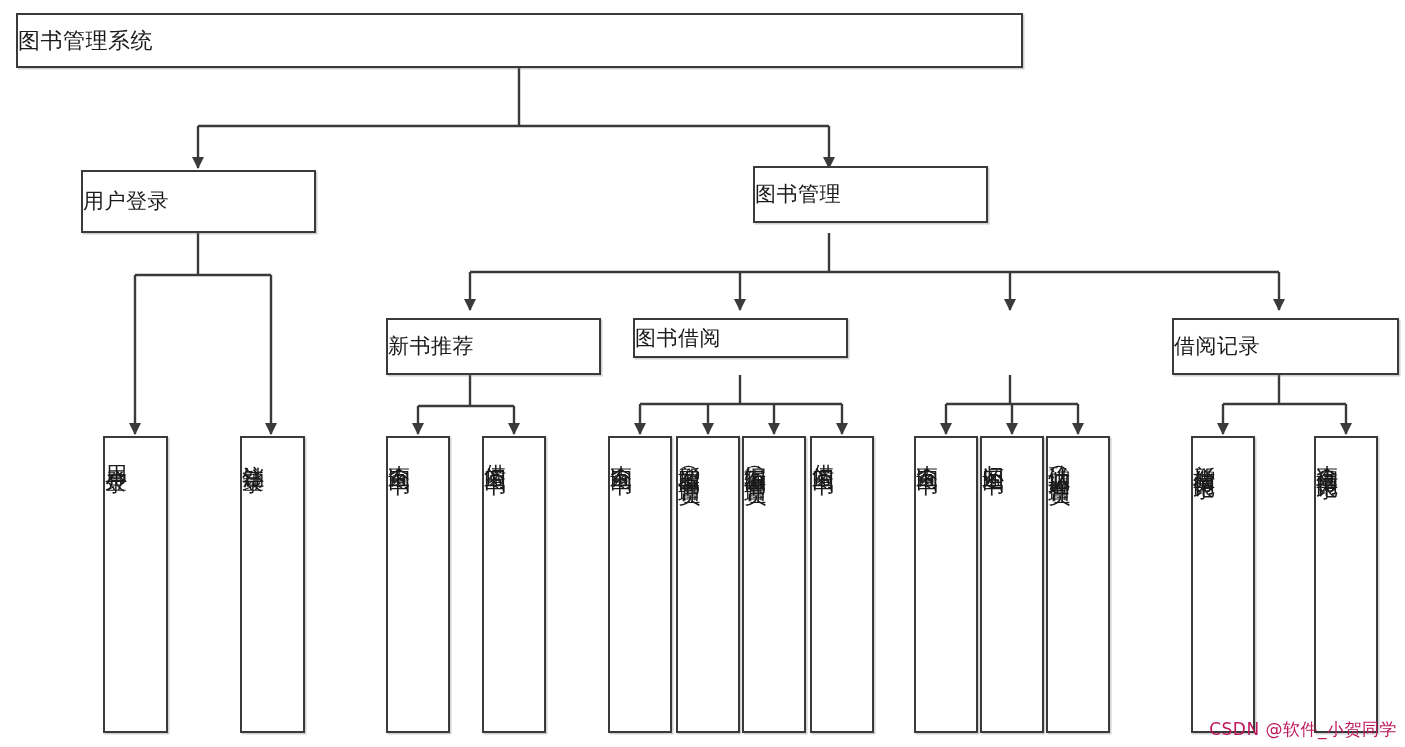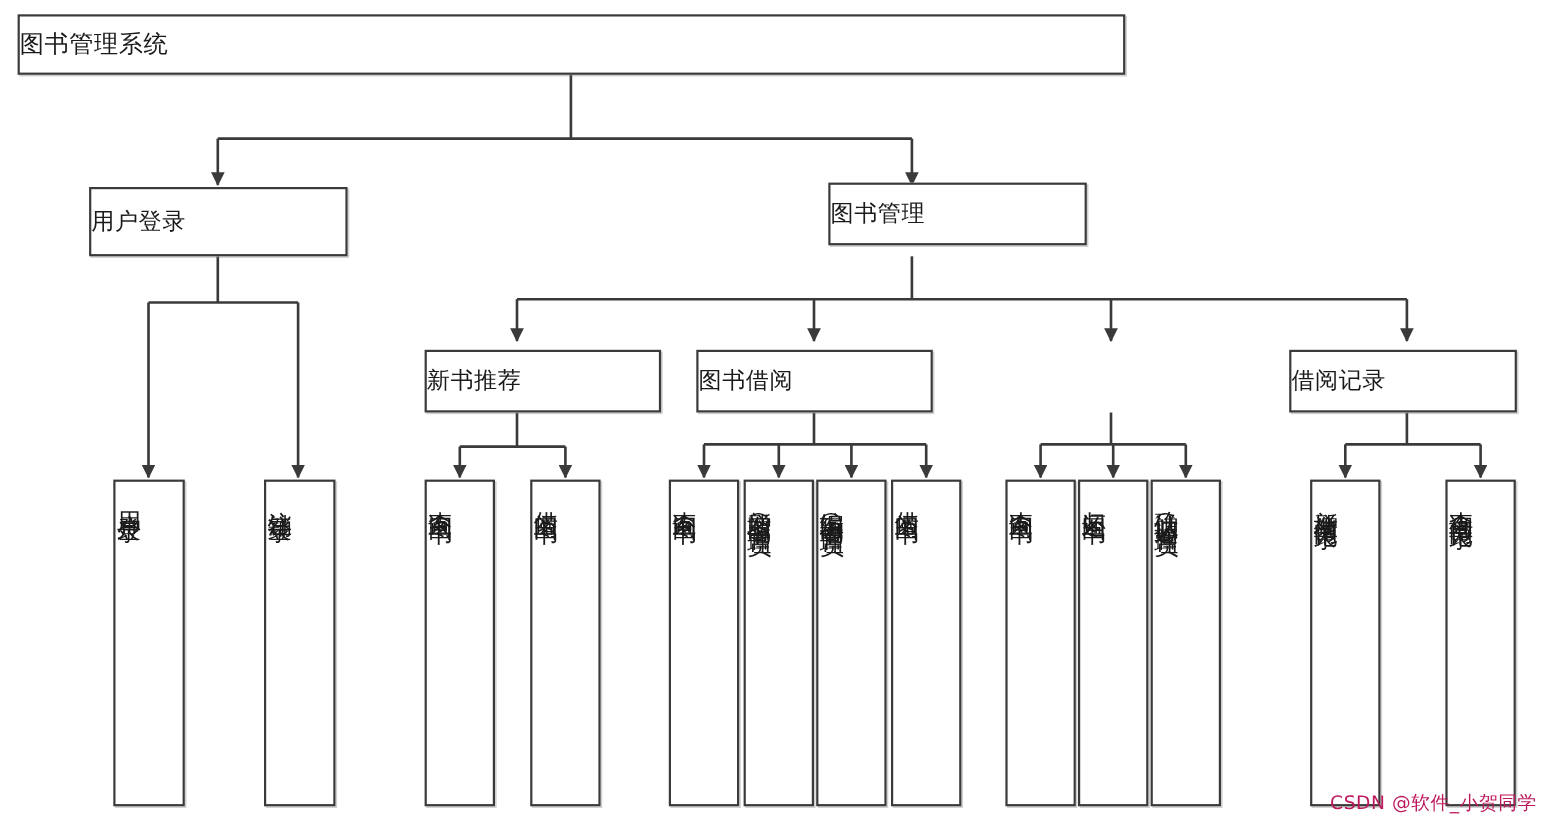--- a/index.html
+++ b/index.html
@@ -139,24 +139,24 @@
   <div class="node horiz" style="left:81px; top:170px; width:235px; height:63px;">
     <span class="node-label">用户登录</span>
   </div>
   <div class="node horiz" style="left:711px; top:166px; width:235px; height:57px;margin-left:42px;">
     <span class="node-label">图书管理</span>
   </div>
 
   <div class="node horiz" style="left:363px; top:318px; width:215px; height:57px;margin-left:23px;">
     <span class="node-label">新书推荐</span>
   </div>
-  <div class="node horiz" style="left:633px; top:318px; width:215px; height:57px;">
+  <div class="node horiz" style="left:633px; top:318px; width:215px; height:40px;">
     <span class="node-label">图书借阅</span>
   </div>
-  <div class="node horiz" style="left:1172px; top:318px; width:207px; height:57px;">
+  <div class="node horiz" style="left:1172px; top:318px; width:227px; height:57px;">
     <span class="node-label">借阅记录</span>
   </div>
 
   <div class="node vert" style="left:103px; top:436px; width:65px; height:297px;">
     <span class="node-label">用户登录</span>
   </div>
   <div class="node vert" style="left:240px; top:436px; width:65px; height:297px;">
     <span class="node-label">注销登录</span>
   </div>
 

